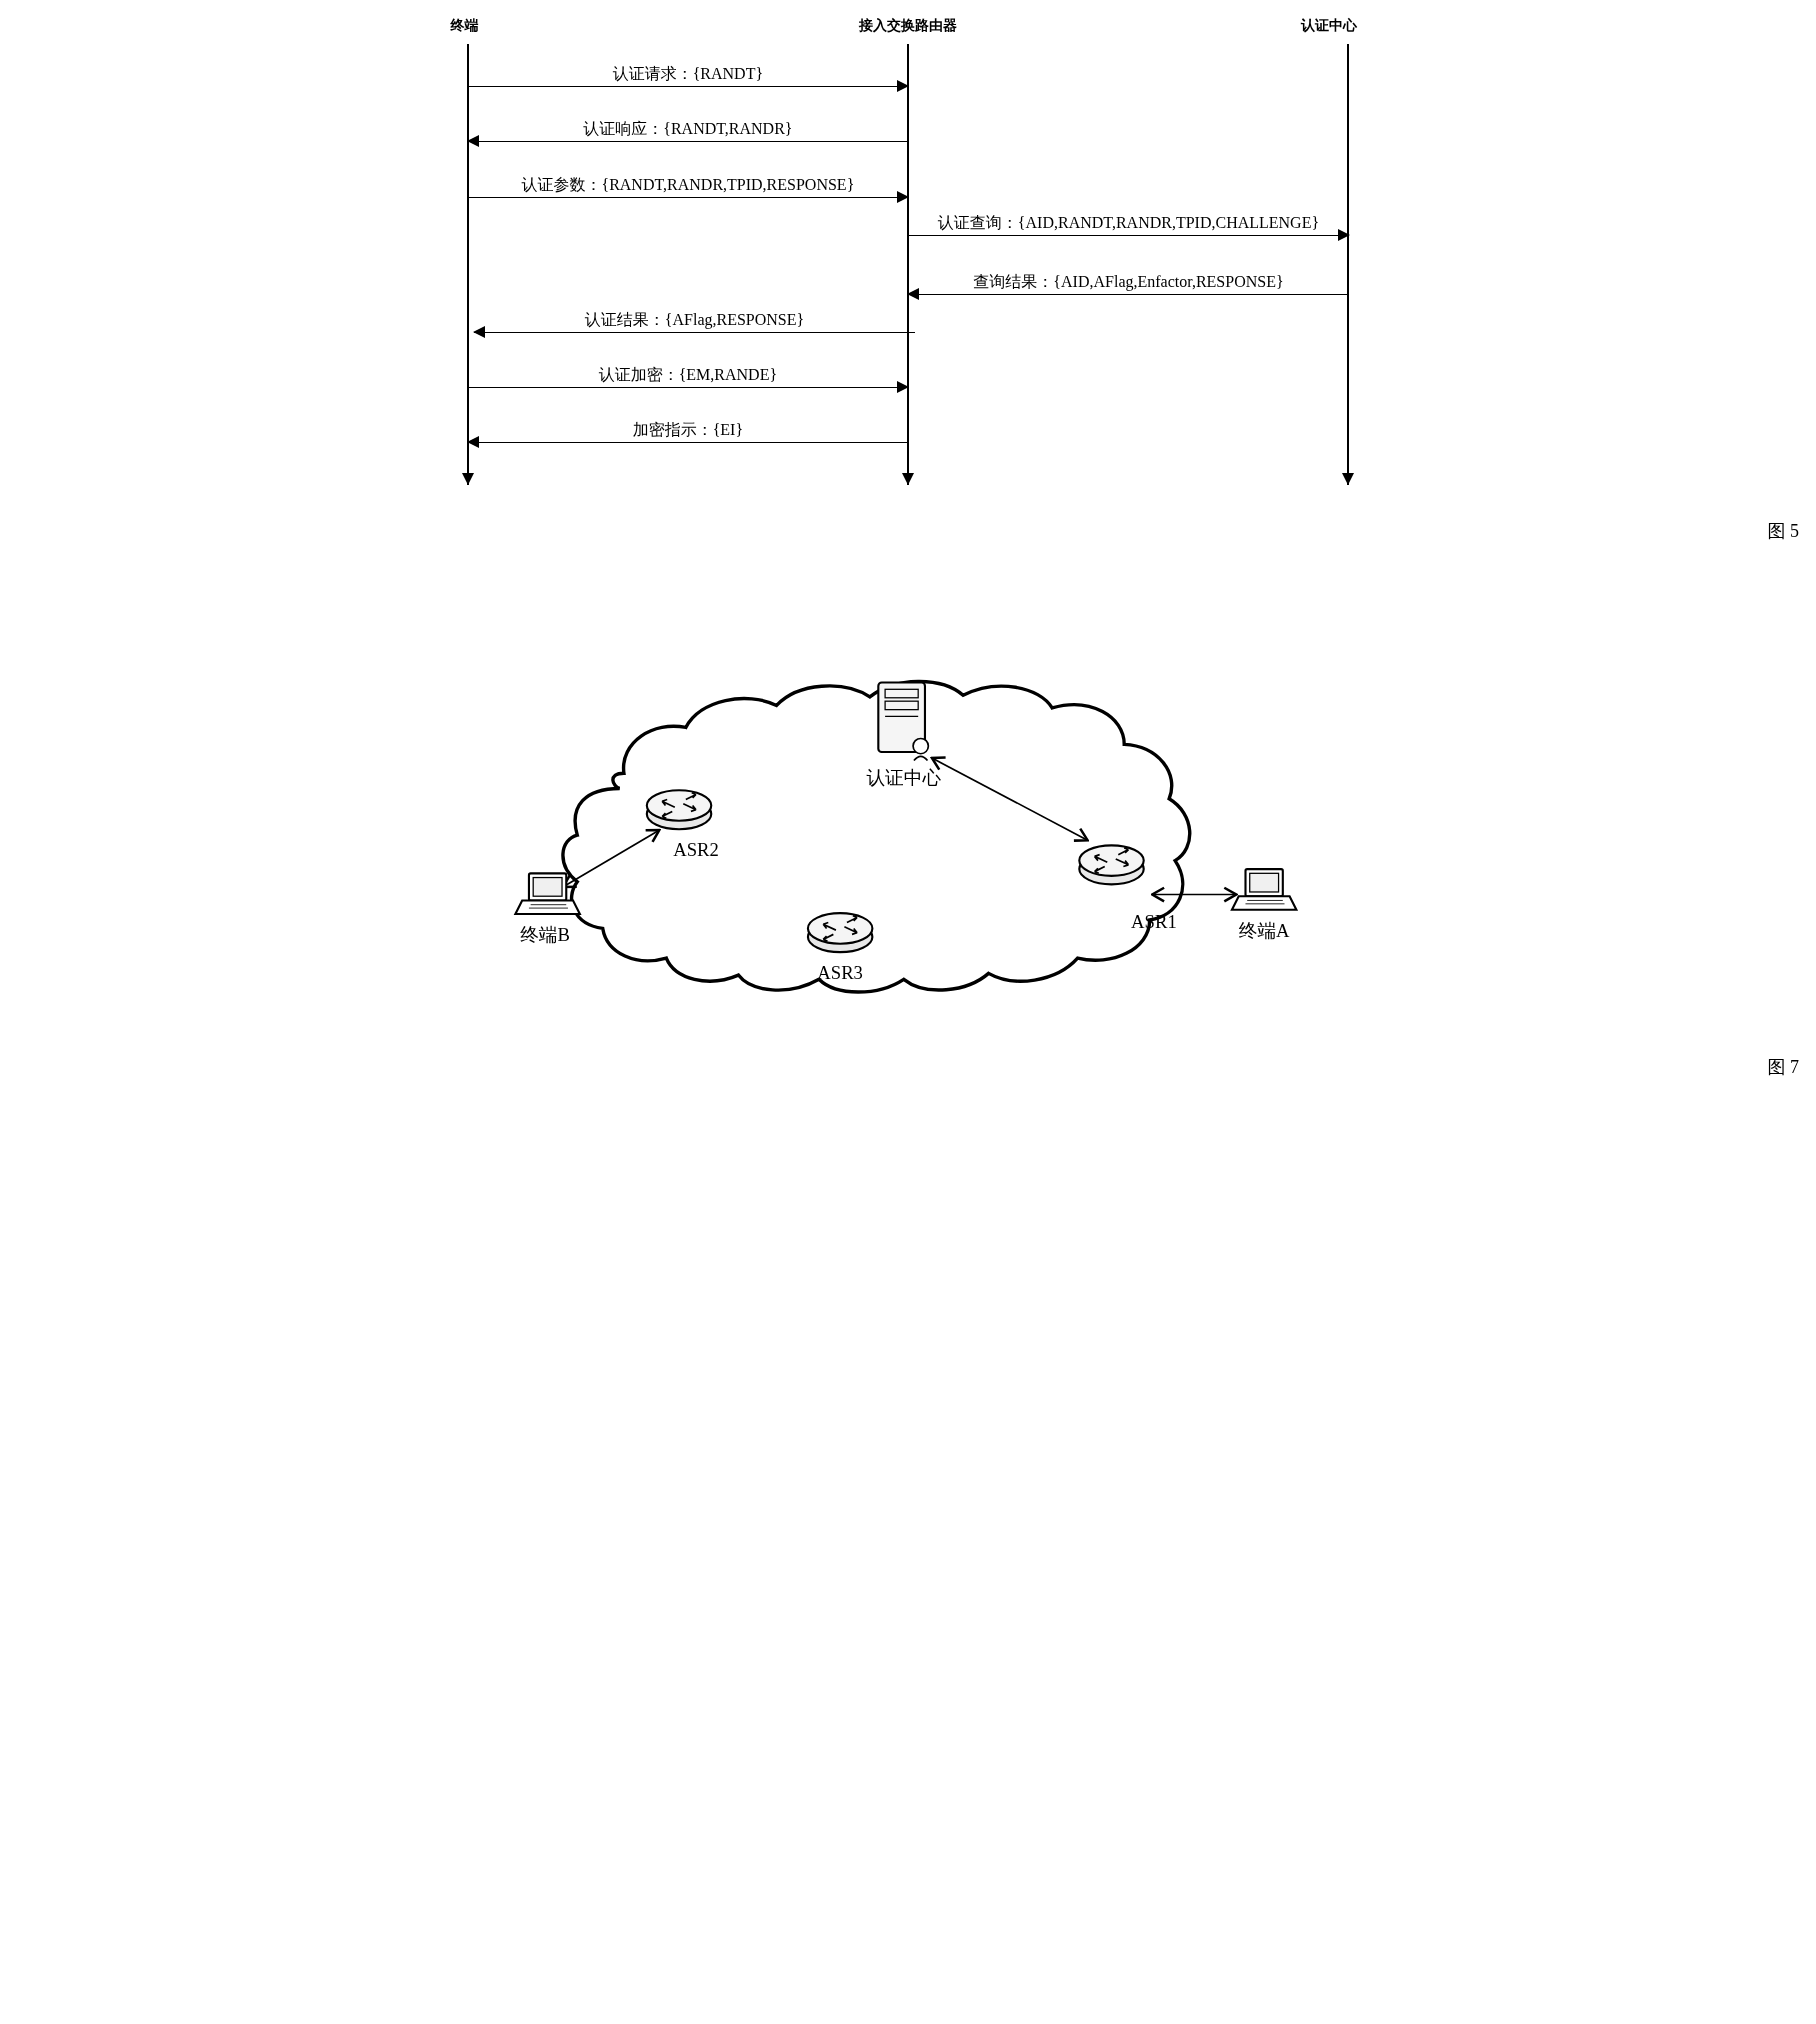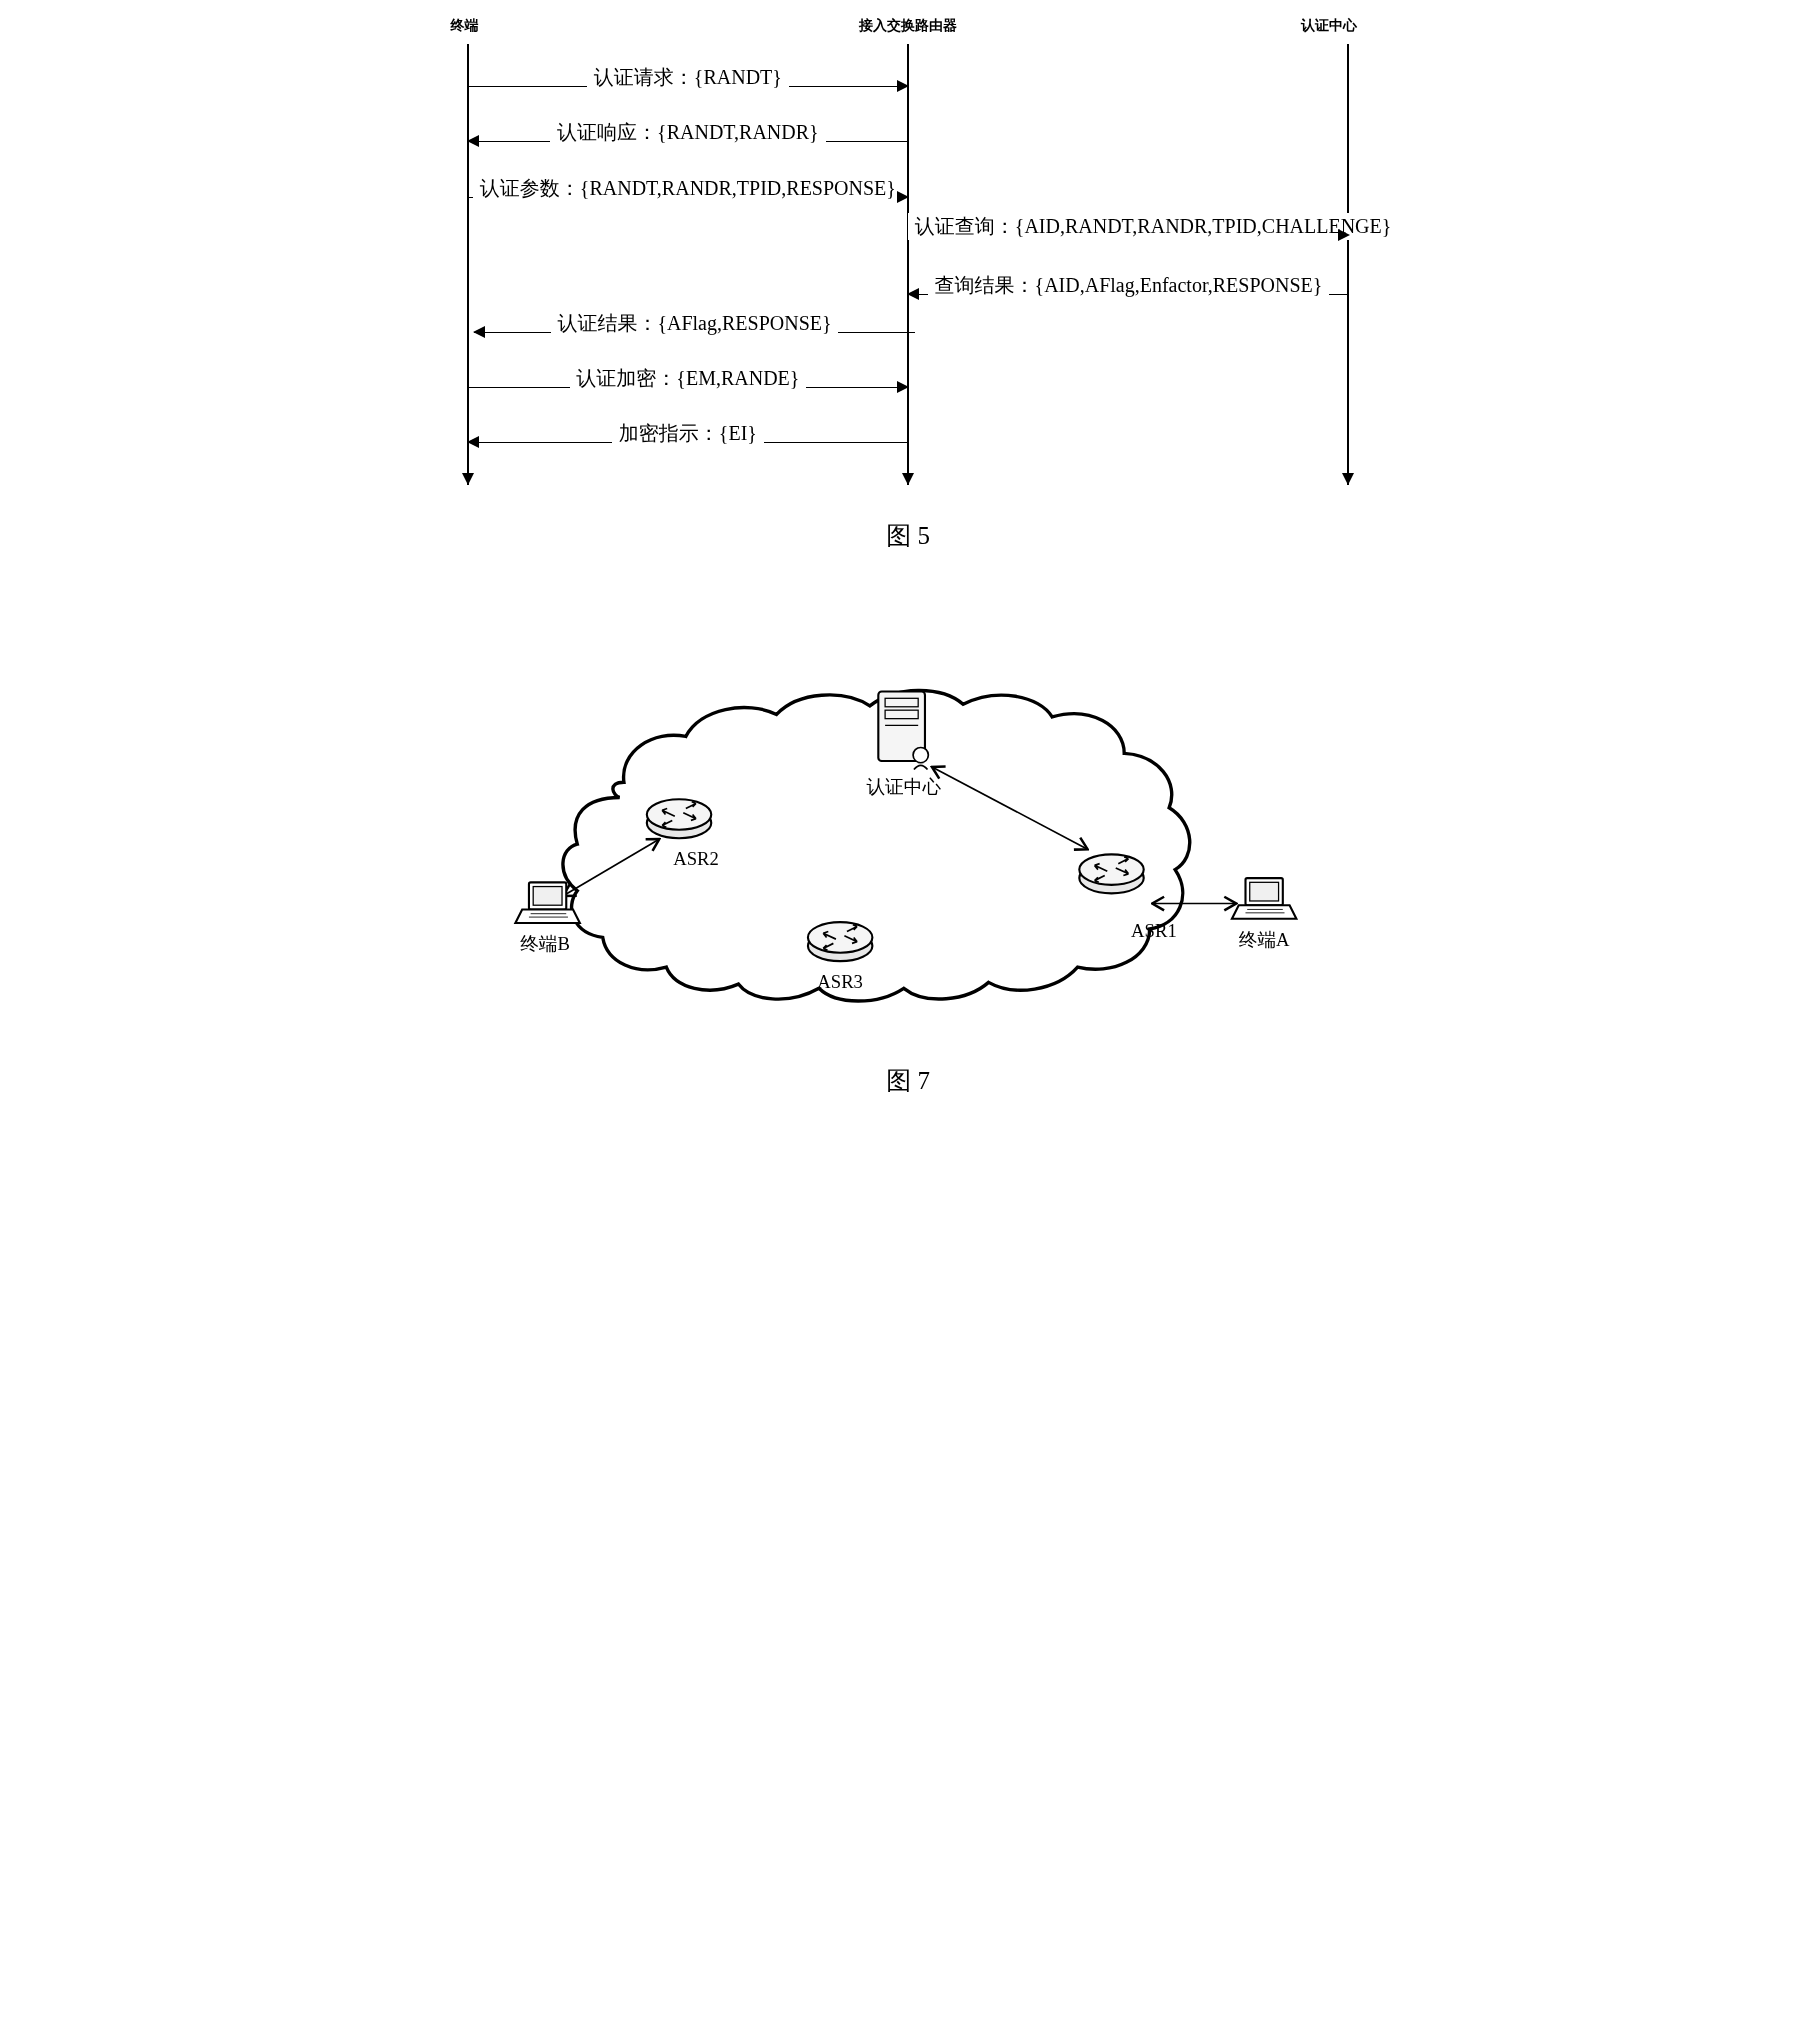--- a/index.html
+++ b/index.html
@@ -73,32 +73,32 @@
       border-top: 6px solid transparent;
       border-bottom: 6px solid transparent;
       border-right: 12px solid #000;
     }
     .arrow-label {
       position: absolute;
       top: -22px;
       left: 0;
       right: 0;
       text-align: center;
-      font-size: 20px;
+      font-size: 16px;
       background: #fff;
       display: inline-block;
       width: fit-content;
       margin: 0 auto;
       padding: 0 6.8px;
       white-space: nowrap;
     }
     
     .caption {
-      text-align: center;
-      font-size: 25px;
+      text-align: right;
+      font-size: 18px;
       margin: 25.4px 0 42px;
     }
     
     
     .topology {
       width: 100%;
       max-width: 848px;
       margin: 0 auto;
       position: relative;
     }

